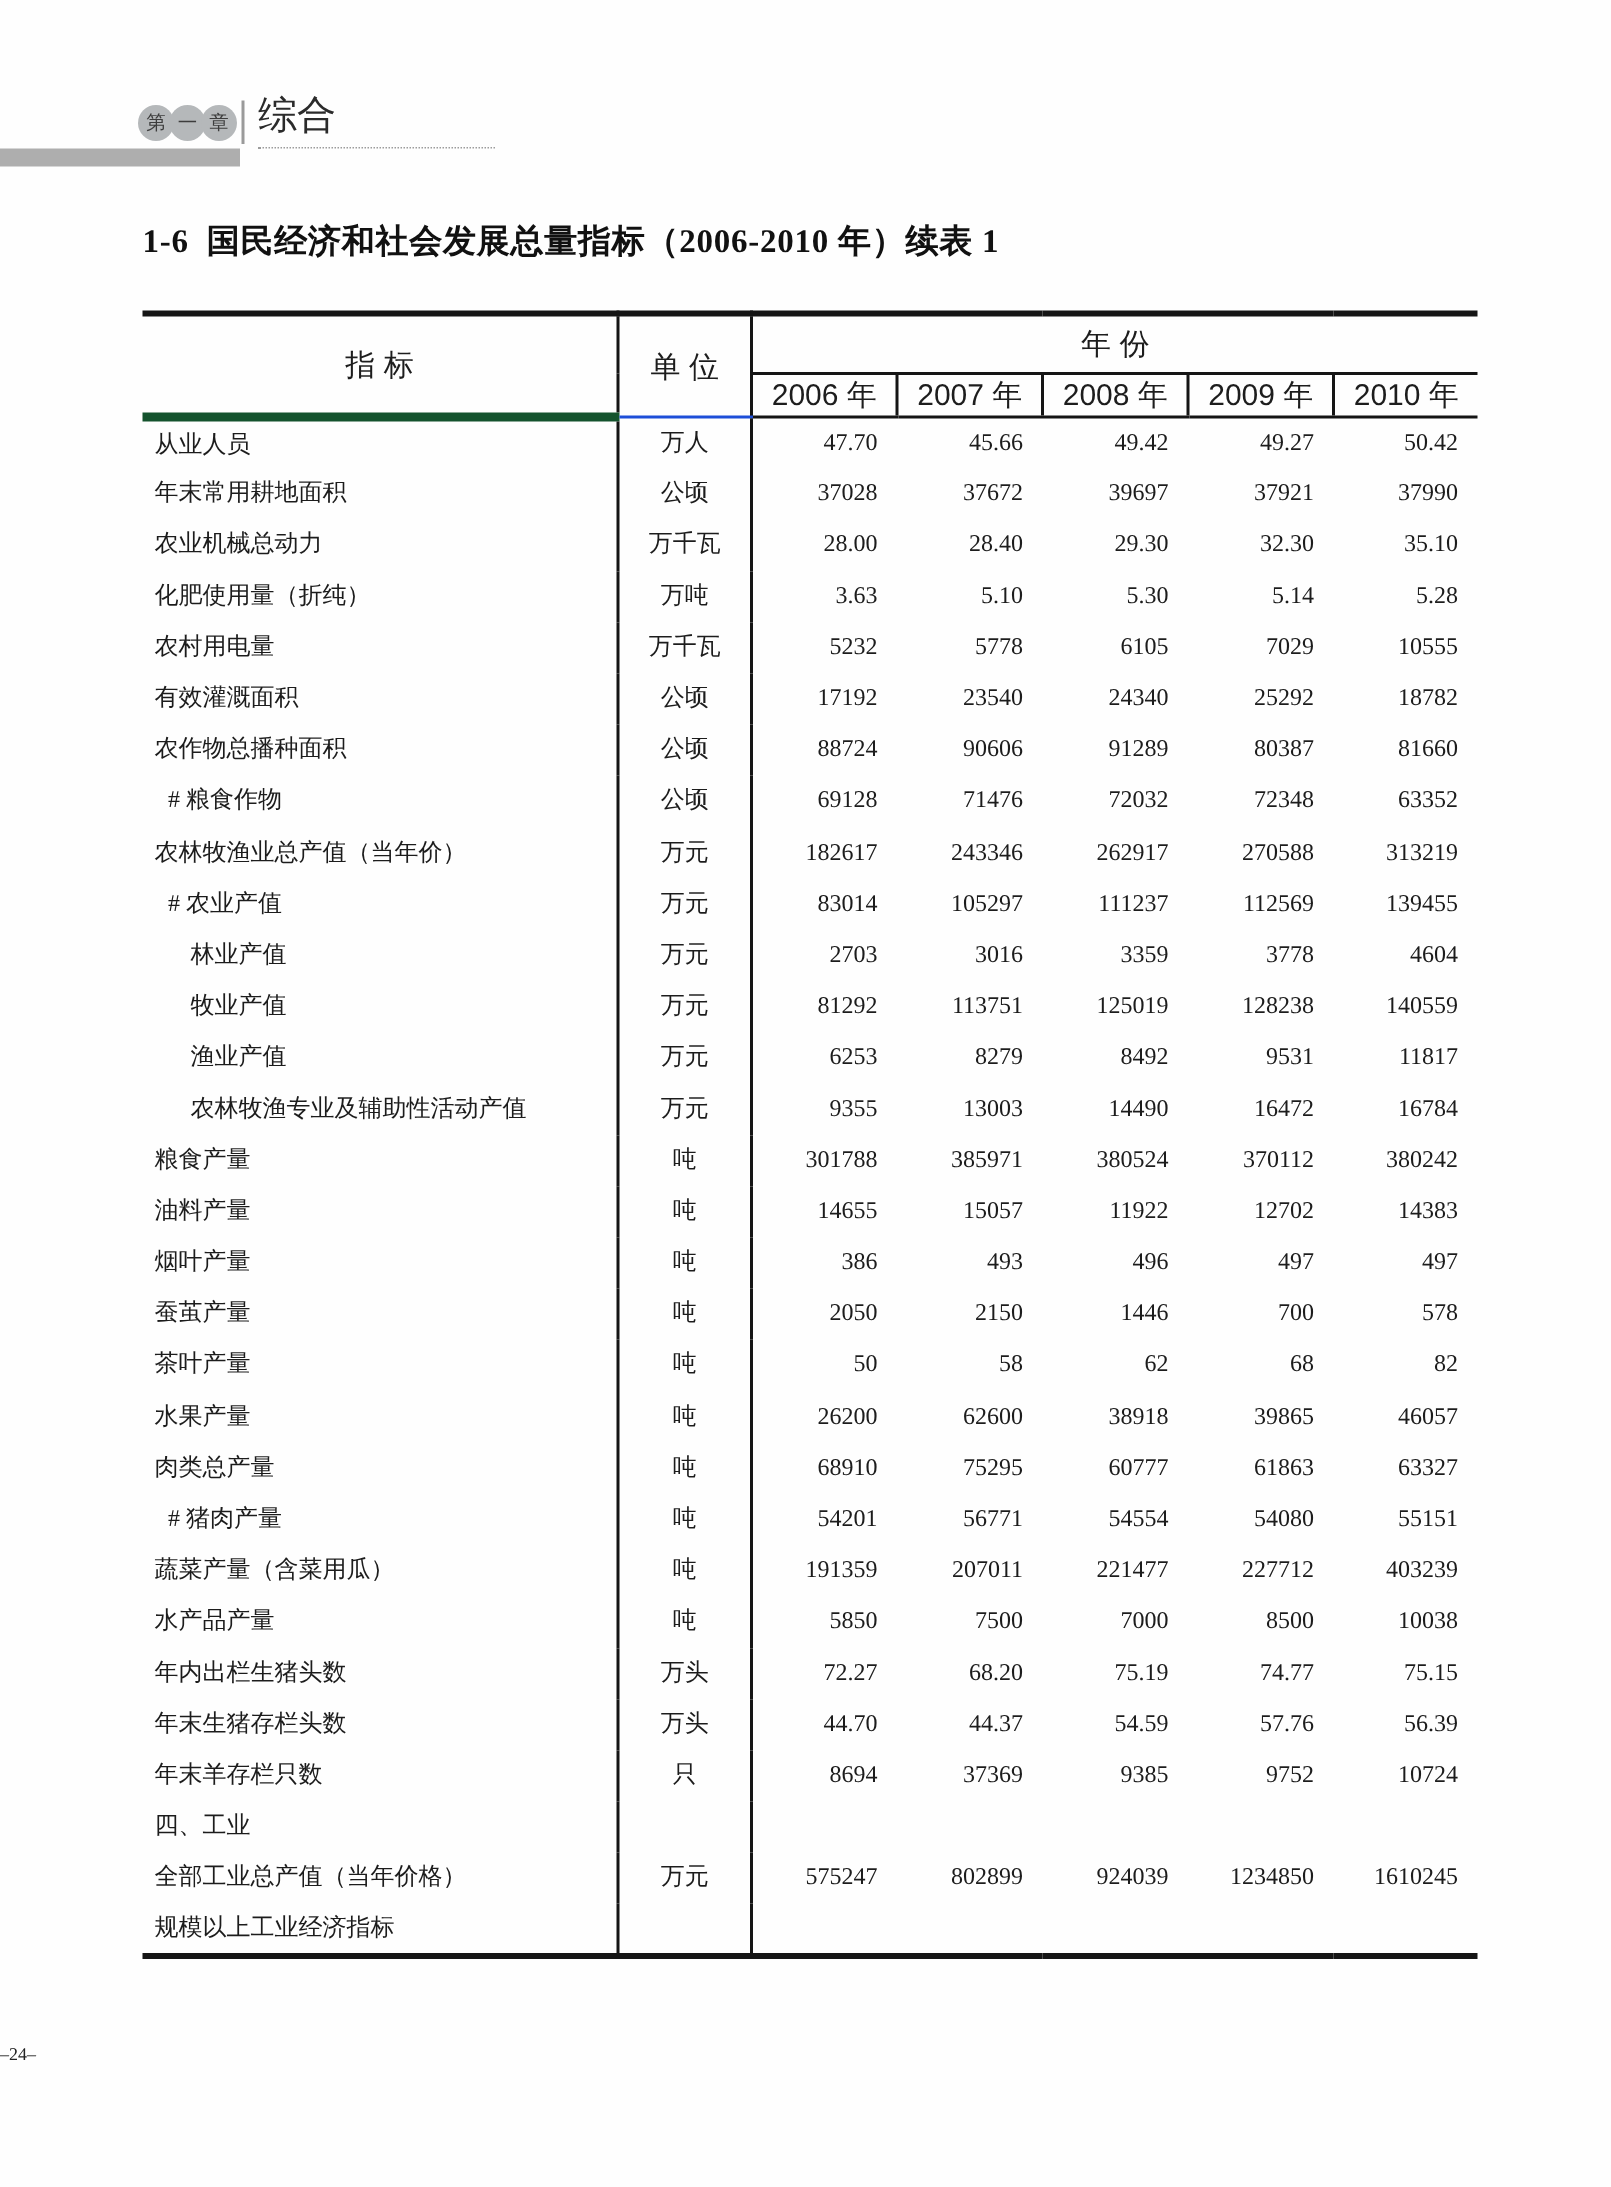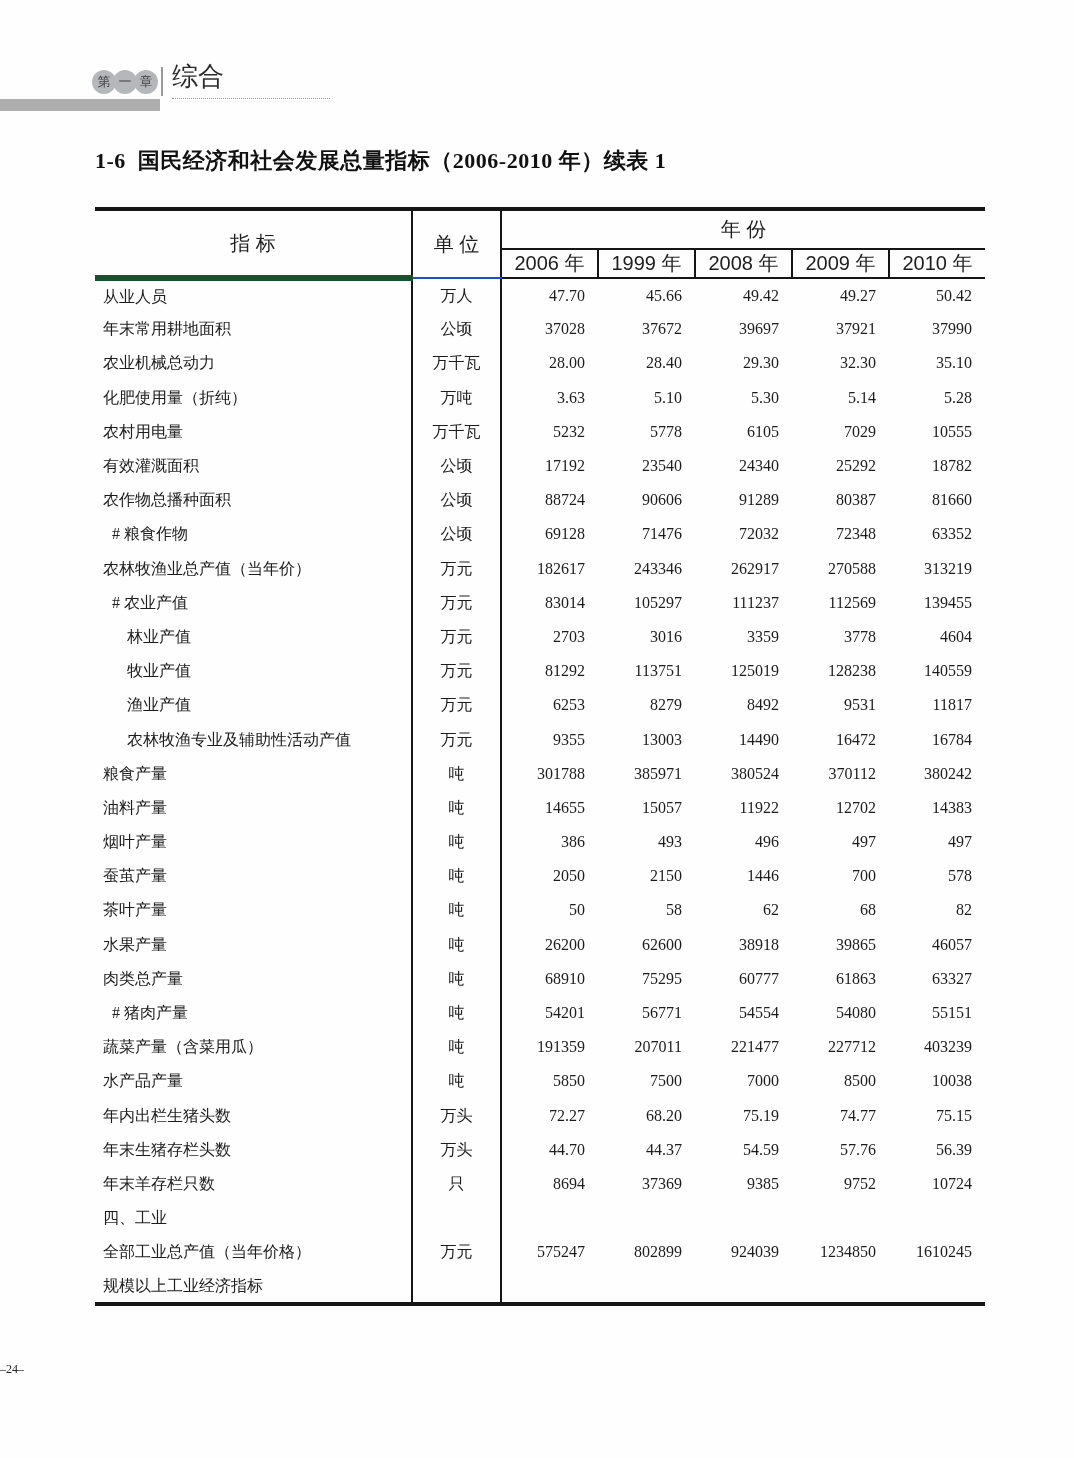--- a/index.html
+++ b/index.html
@@ -116,21 +116,21 @@
         <col style="width:96px">
     </colgroup>
     <thead>
       <tr>
         <th class="h-ind" rowspan="2">指 标</th>
         <th class="h-unit" rowspan="2">单 位</th>
         <th class="h-ygrp" colspan="5">年 份</th>
       </tr>
       <tr class="years">
         <th>2006 年</th>
-        <th>1999 年</th>
+        <th>2007 年</th>
         <th>2008 年</th>
         <th>2009 年</th>
         <th>2010 年</th>
       </tr>
     </thead>
     <tbody>
         <tr>
           <td class="c-label ind-0">从业人员</td>
           <td class="c-unit">万人</td>
           <td class="c-val">47.70</td>

